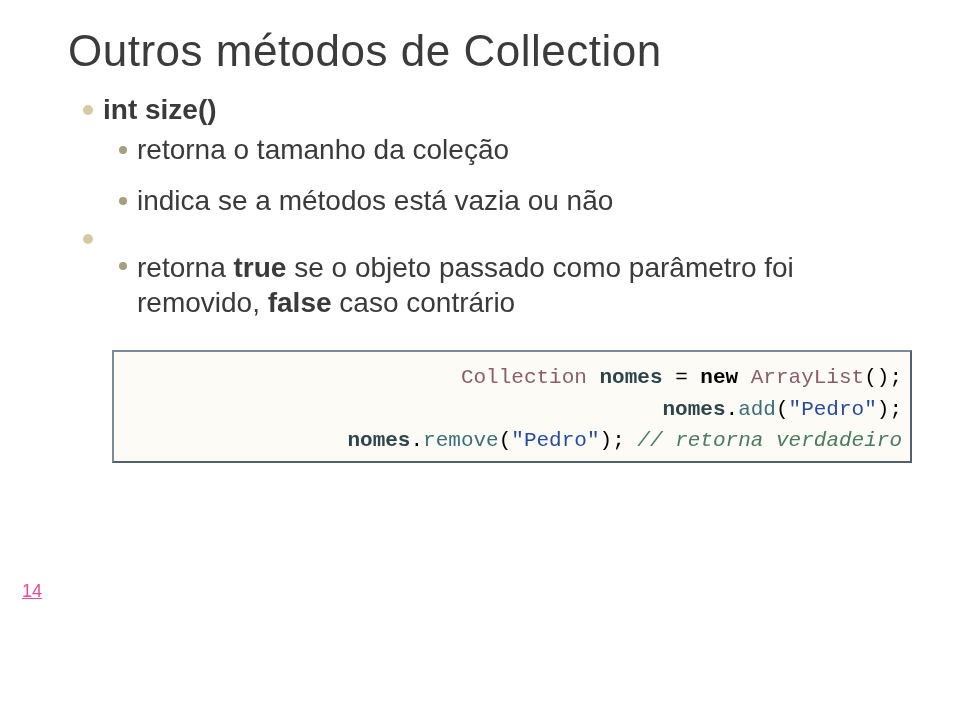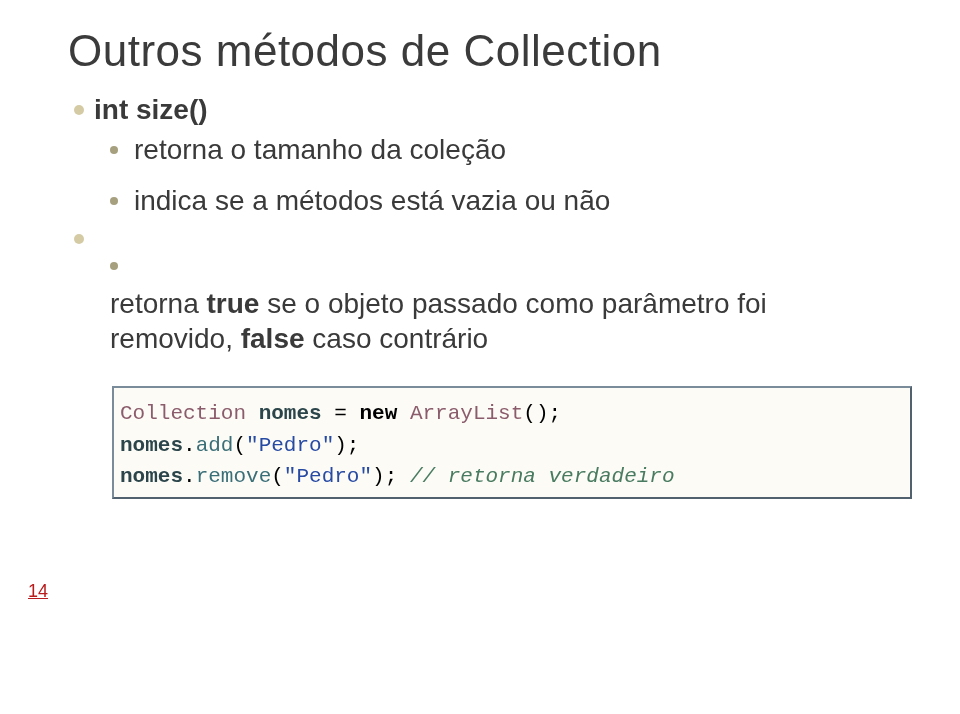--- a/index.html
+++ b/index.html
@@ -20,21 +20,21 @@
   }
   h1.title {
     margin: 0 0 18px 0;
     font-weight: normal;
     font-size: 44px;
     color: #3b3b3b;
     letter-spacing: 0.5px;
   }
   ul.outer {
     list-style: none;
-    margin: 0;
+    margin: 9px;
     padding: 0 0 0 6px;
   }
   ul.outer > li {
     margin-bottom: 16px;
   }
   .row {
     display: flex;
     align-items: center;
     gap: 10px;
   }
@@ -56,64 +56,65 @@
     font-size: 28px;
     font-weight: bold;
     color: #3a3a3a;
   }
   ul.inner {
     list-style: none;
     margin: 6px 0 0 0;
     padding: 0 0 0 36px;
   }
   ul.inner > li .row {
-    gap: 16px;
+    gap: 10px;
   }
   .sub {
     font-size: 28px;
     font-weight: normal;
     color: #3a3a3a;
     line-height: 1.25;
   }
   .sub b {
     font-weight: bold;
   }
 
   .codebox {
     margin: 30px 0 0 44px;
     width: 800px;
     border: 2px solid #7a8b9a;
     border-right-color: #52616e;
     border-bottom-color: #52616e;
     background: #fcfbf6;
     padding: 10px 8px 4px 6px;
     box-sizing: border-box;
+    text-align: right;
   }
   .codebox pre {
     margin: 0;
     font-family: "Courier New", Courier, monospace;
     font-size: 21px;
     line-height: 1.5;
     white-space: pre;
   }
   .c-black   { color: #000000; }
   .c-type    { color: #8b5c6c; } 
   .c-var     { color: #2b454a; font-weight: 600; } 
   .c-keyword { color: #000000; font-weight: bold; }
   .c-method  { color: #3b6f78; } 
   .c-paren   { color: #000000; }
   .c-string  { color: #274aa3; }
   .c-comment { color: #497b60; font-style: italic; }
 
   .pagenum {
     position: absolute;
-    left: 28px;
+    left: 22px;
     bottom: 22px;
     font-size: 18px;
-    color: #b91c1c;
+    color: #ec4899;
     text-decoration: underline;
   }
 </style>
 </head>
 <body>
 
 <div class="slide">
 
   <h1 class="title">Outros métodos de Collection</h1>
 
@@ -144,21 +145,21 @@
         </li>
       </ul>
     </li>
 
     <li>
       <div class="row">
         <span class="disc"></span>
       </div>
       <ul class="inner">
         <li>
-          <div class="row" style="align-items:flex-start;flex-direction:column;">
+          <div class="row" style="align-items:flex-start;">
             <span class="disc-small" style="margin-top:12px;"></span>
             <span class="sub" style="max-width:780px;">
               <span>retorna </span><b>true</b><span> se o objeto passado como parâmetro foi removido, </span><b>false</b><span> caso contrário</span>
             </span>
           </div>
         </li>
       </ul>
     </li>
 
   </ul>

